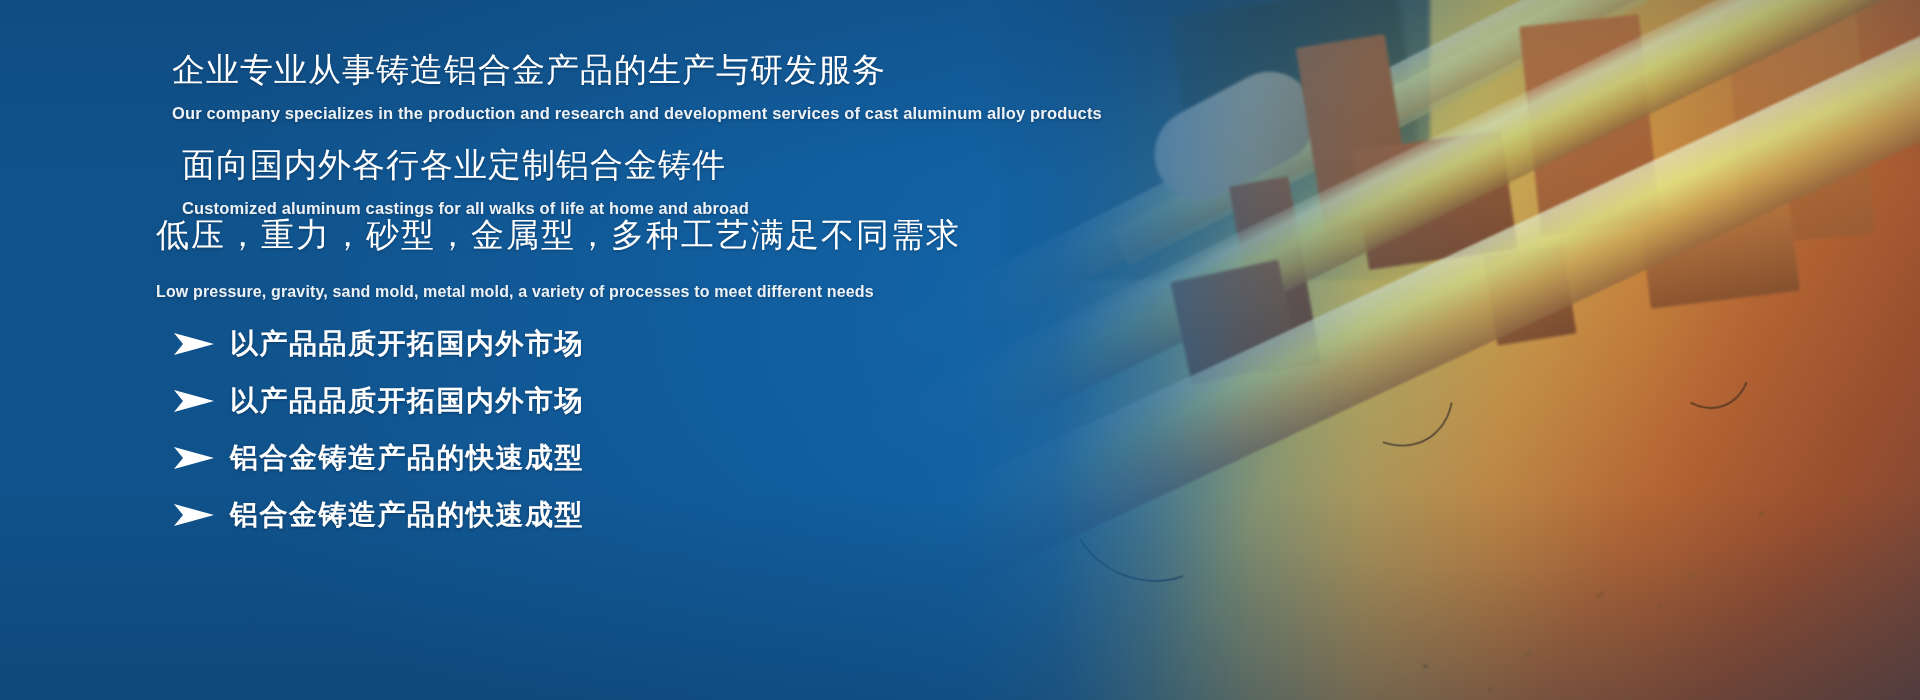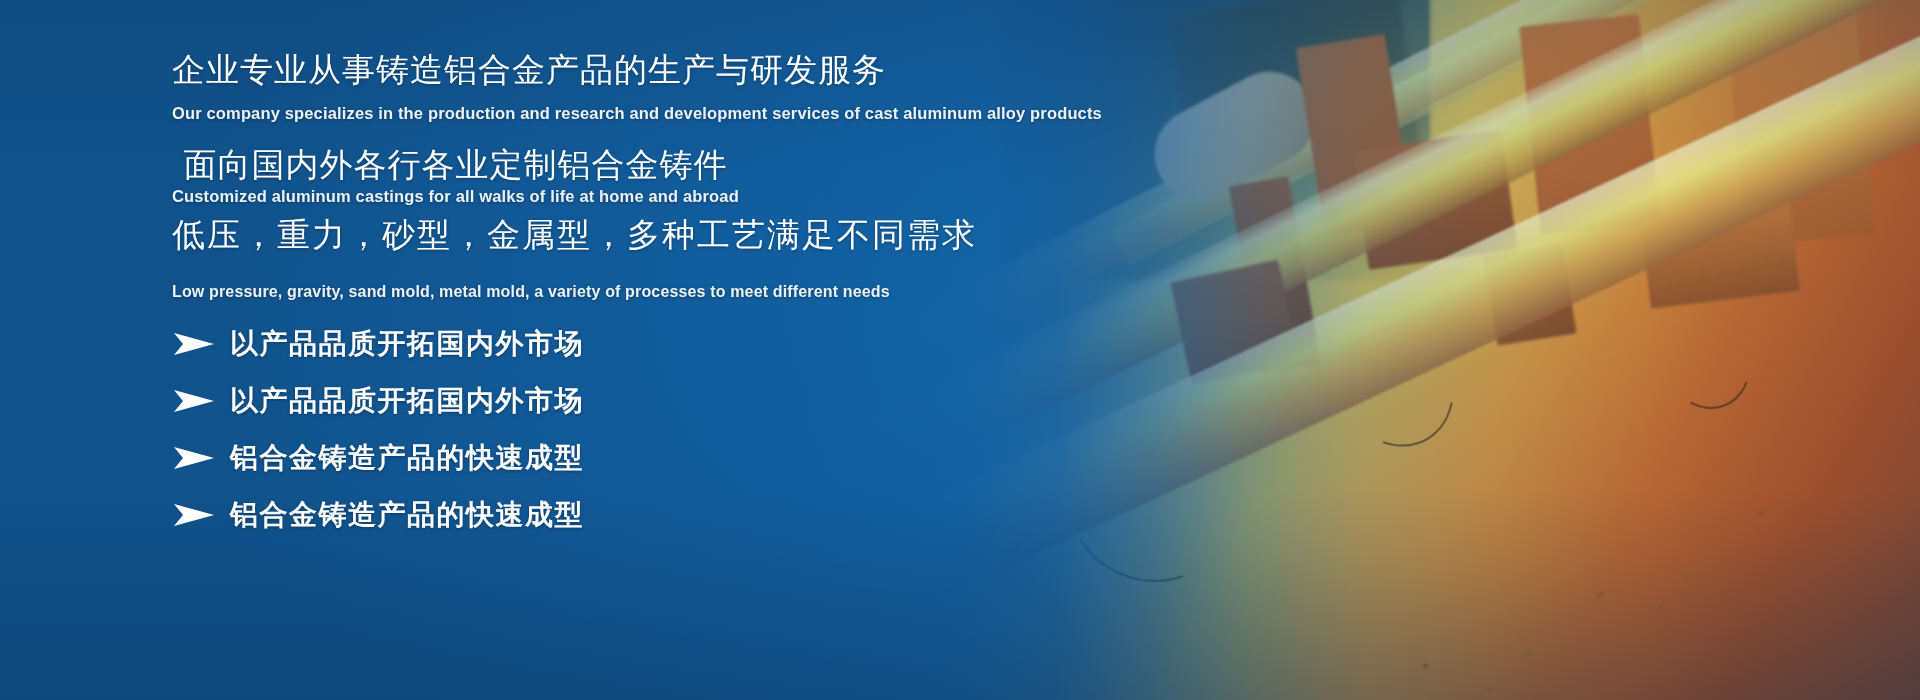--- a/index.html
+++ b/index.html
@@ -184,24 +184,24 @@
     font-size:16.5px;
     font-weight:700;
     letter-spacing:.15px;
     white-space:nowrap;
     text-shadow:0 1px 3px rgba(0,30,60,.45);
   }
 
   .block1 { position:absolute; left:172px; top:50px; }
   .block1 .h-en { margin-top:14px; }
 
-  .block2 { position:absolute; left:172px; top:145px;text-align:center; }
-  .block2 .h-en { margin-top:2px; }
-
-  .block3 { position:absolute; left:172px; top:215px; }
+  .block2 { position:absolute; left:182px; top:145px; }
+  .block2 .h-en { margin-top:14px; }
+
+  .block3 { position:absolute; left:156px; top:215px; }
   .block3 .h-cn { letter-spacing:2px; }
   .block3 .h-en { margin-top:28px; font-size:16px; }
 
   .bullets { position:absolute; left:172px; top:315px; }
   .bullet {
     display:flex;
     align-items:center;
     height:57px;
   }
   .bullet-arrow {

